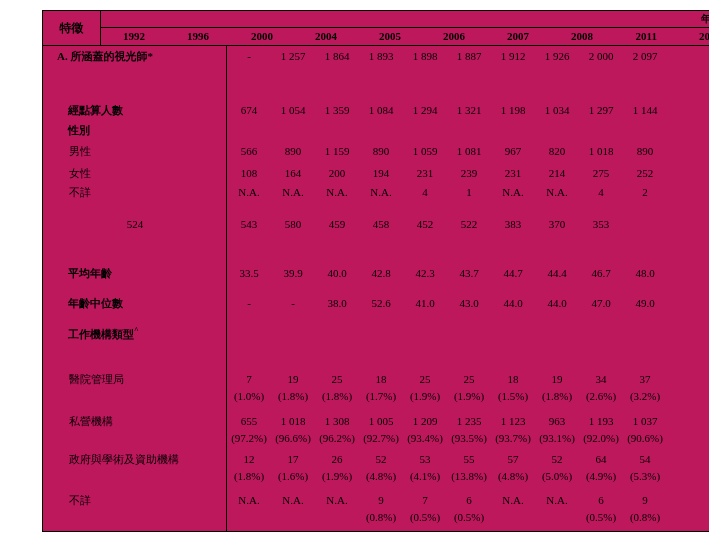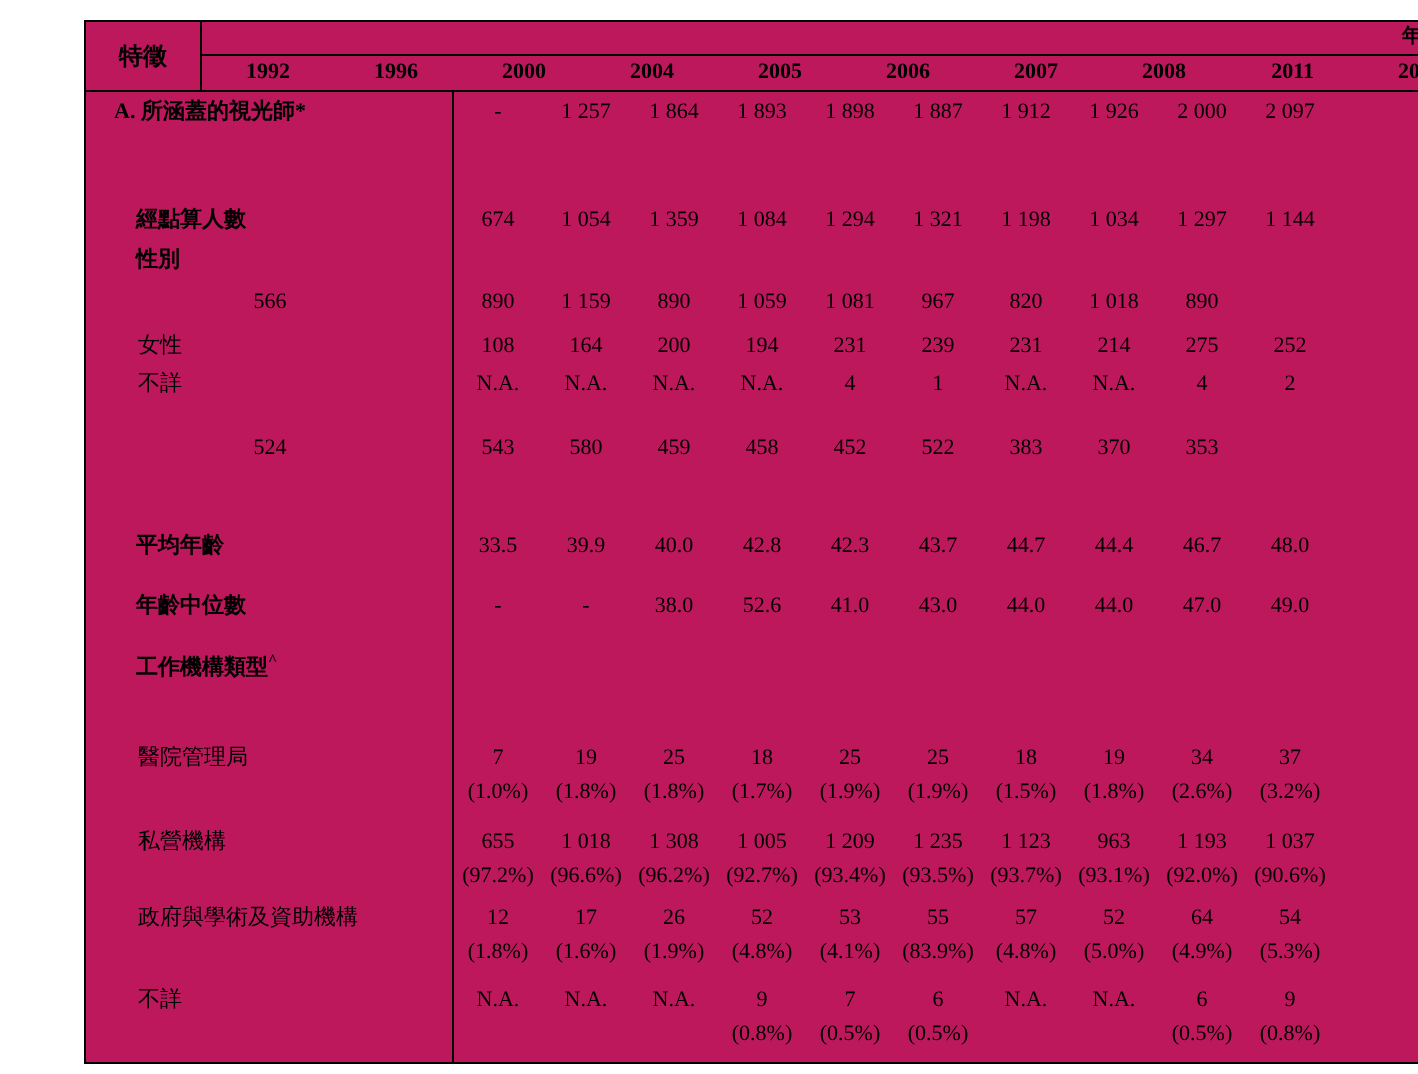--- a/index.html
+++ b/index.html
@@ -104,20 +104,21 @@
           <div class="tcell">1 144</div>
         </div>
       </div>
       <div class="trow r3">
         <div class="tline">
           <div class="tlabel ind1 b">性別</div>
         </div>
       </div>
       <div class="trow r4">
         <div class="tline">
+          <div class="tlabel ind2">男性</div>
           <div class="tcell">566</div>
           <div class="tcell">890</div>
           <div class="tcell">1 159</div>
           <div class="tcell">890</div>
           <div class="tcell">1 059</div>
           <div class="tcell">1 081</div>
           <div class="tcell">967</div>
           <div class="tcell">820</div>
           <div class="tcell">1 018</div>
           <div class="tcell">890</div>
@@ -272,21 +273,21 @@
           <div class="tcell">64</div>
           <div class="tcell">54</div>
         </div>
         <div class="tline pctline">
           <div class="tlabel"></div>
           <div class="tcell">(1.8%)</div>
           <div class="tcell">(1.6%)</div>
           <div class="tcell">(1.9%)</div>
           <div class="tcell">(4.8%)</div>
           <div class="tcell">(4.1%)</div>
-          <div class="tcell">(83.9%)</div>
+          <div class="tcell">(13.8%)</div>
           <div class="tcell">(4.8%)</div>
           <div class="tcell">(5.0%)</div>
           <div class="tcell">(4.9%)</div>
           <div class="tcell">(5.3%)</div>
         </div>
       </div>
       <div class="trow r14">
         <div class="tline">
           <div class="tlabel ind2">不詳</div>
           <div class="tcell">N.A.</div>

